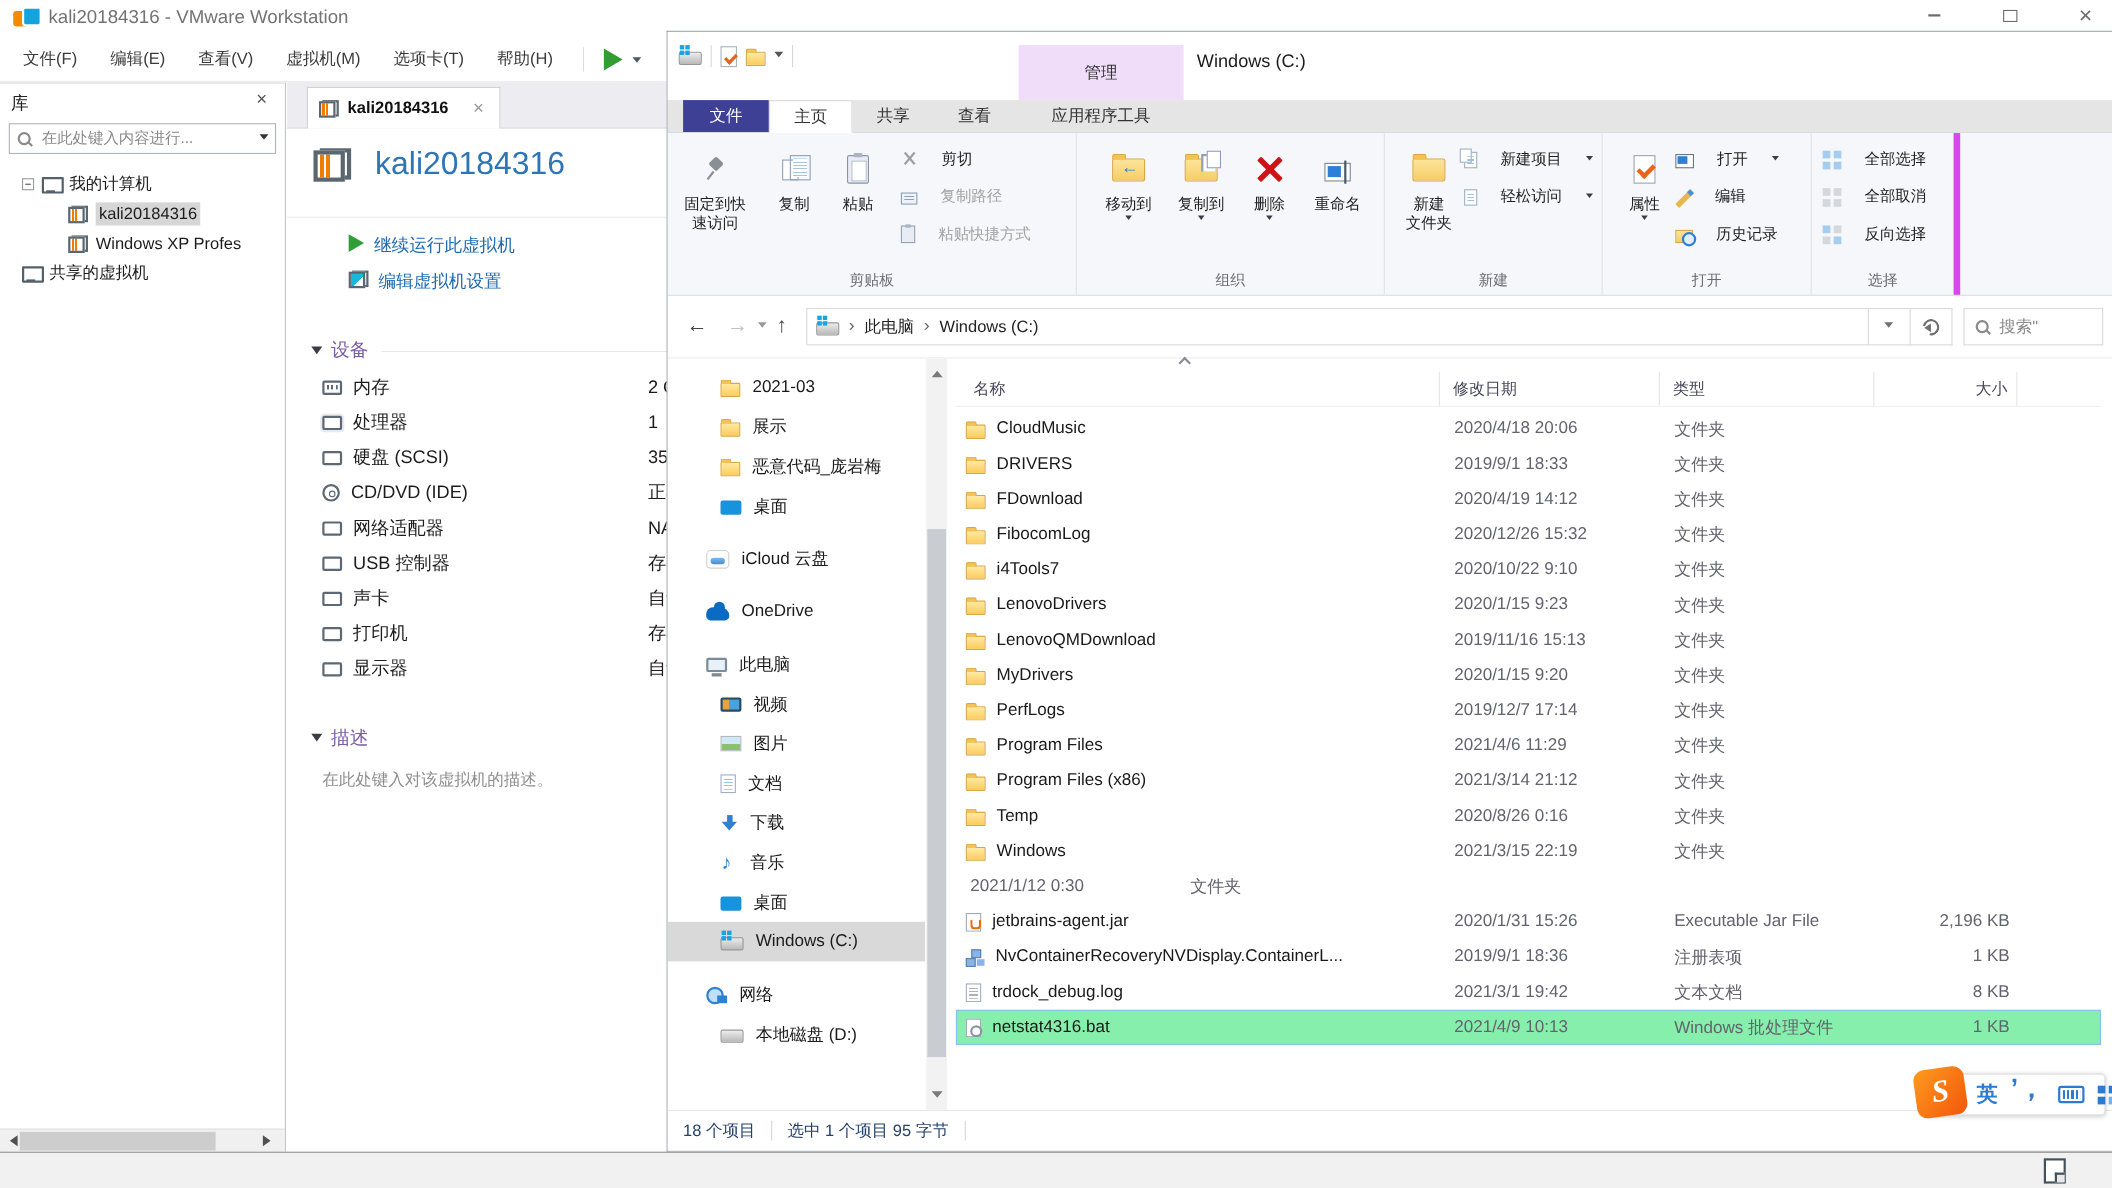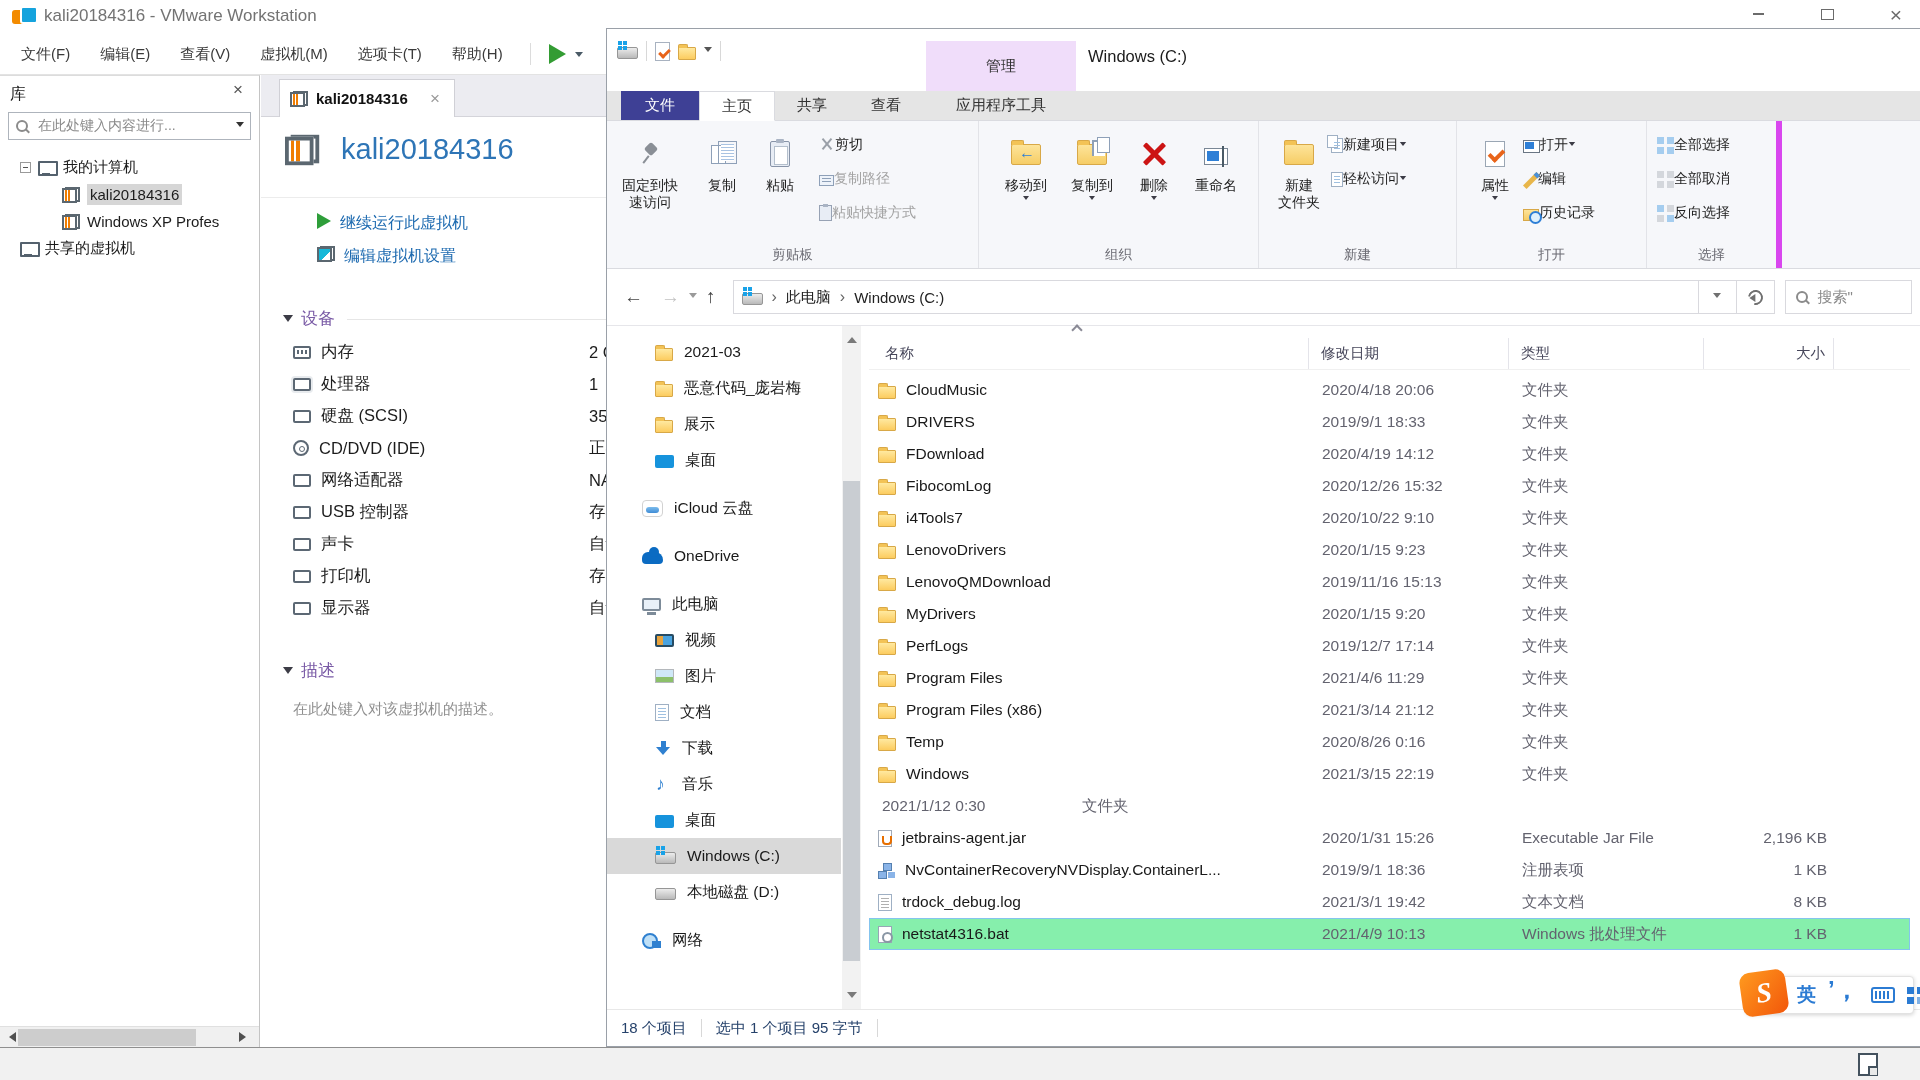--- a/index.html
+++ b/index.html
@@ -104,21 +104,21 @@
 .extab.active{background:#fff;border:1px solid #dadbe0;border-bottom:1px solid #fff;margin-bottom:-1px;z-index:2}
 .extab.apptools{position:absolute;left:319px;top:0;height:100%;width:150px;justify-content:center;padding:0}
 .ribbon{position:absolute;left:0;top:92px;right:0;height:148px;background:#f6f7fa;border-bottom:1px solid #dadbe0;display:flex}
 .rgroup{position:relative;border-right:1px solid #e2e3e8;padding-top:6px;flex:none}
 .rgrouplabel{position:absolute;bottom:4px;left:0;right:0;text-align:center;font-size:13.5px;color:#6a6a72}
 .rcontent{display:flex;align-items:flex-start;height:108px}
 .rbig{width:66px;display:flex;flex-direction:column;align-items:center;padding-top:4px}
 .rbig .islot{height:46px;display:flex;align-items:center;justify-content:center}
 .rlabel{font-size:14px;color:#1e1e1e;text-align:center;line-height:17px}
 .rcol{display:flex;flex-direction:column;justify-content:flex-start;padding-top:8px;gap:14px}
-.rsmall{display:flex;align-items:center;font-size:14px;color:#1e1e1e;gap:0;height:20px}
+.rsmall{display:flex;align-items:center;font-size:14px;color:#1e1e1e;gap:21px;height:20px}
 .rsmall.dis{color:#a2a2a2}
 .vcaret{width:0;height:0;border:3.5px solid transparent;border-top:4px solid #3c3c46;margin-top:2px}
 .pin{width:22px;height:24px}
 .pin::before{content:'';position:absolute;left:7px;top:2px;width:10px;height:10px;background:#8a8f96;border-radius:2px;transform:rotate(45deg)}
 .pin::after{content:'';position:absolute;left:6px;top:13px;width:2px;height:9px;background:#8a8f96;transform:rotate(38deg)}
 .pages{width:22px;height:26px}
 .pages::before{content:'';position:absolute;left:0;top:4px;width:13px;height:17px;background:#fff;border:1px solid #8ea0b8}
 .pages::after{content:'';position:absolute;left:7px;top:0;width:13px;height:17px;background:#fff;border:1px solid #8ea0b8;background-image:repeating-linear-gradient(#fff 0 2px,#a9c3e2 2px 3px);background-clip:content-box;padding:2px}
 .clip{width:20px;height:26px;background:#e8edf5;border:1px solid #8894a8;border-radius:2px}
 .clip::before{content:'';position:absolute;left:5px;top:-3px;width:8px;height:4px;background:#aab4c4;border-radius:1px}
@@ -607,26 +607,26 @@
       <div class="navpane">
         <div class="navlist">
 
             <div class="navrow lvl-2">
               <span class="ico i-folder"></span>
               <span>2021-03</span>
             </div>
 
             <div class="navrow lvl-2">
               <span class="ico i-folder"></span>
+              <span>展示</span>
+            </div>
+
+            <div class="navrow lvl-2">
+              <span class="ico i-folder"></span>
               <span>恶意代码_庞岩梅</span>
-            </div>
-
-            <div class="navrow lvl-2">
-              <span class="ico i-folder"></span>
-              <span>展示</span>
             </div>
 
             <div class="navrow lvl-2">
               <span class="ico i-desktop"></span>
               <span>桌面</span>
             </div>
 
             <div class="navrow gap lvl-1">
               <span class="ico i-icloud"></span>
               <span>iCloud 云盘</span>
@@ -671,28 +671,28 @@
             <div class="navrow lvl-2">
               <span class="ico i-desktop"></span>
               <span>桌面</span>
             </div>
 
             <div class="navrow sel lvl-2">
               <span class="ico i-drivewin"></span>
               <span>Windows (C:)</span>
             </div>
 
-            <div class="navrow lvl-2">
-              <span class="ico i-drive"></span>
-              <span>本地磁盘 (D:)</span>
-            </div>
-
             <div class="navrow gap lvl-1">
               <span class="ico i-net"></span>
               <span>网络</span>
+            </div>
+
+            <div class="navrow lvl-2">
+              <span class="ico i-drive"></span>
+              <span>本地磁盘 (D:)</span>
             </div>
 
         </div>
         <div class="navsb">
           <span class="up"></span>
           <span class="thumb"></span>
           <span class="dn"></span>
         </div>
       </div>
 

